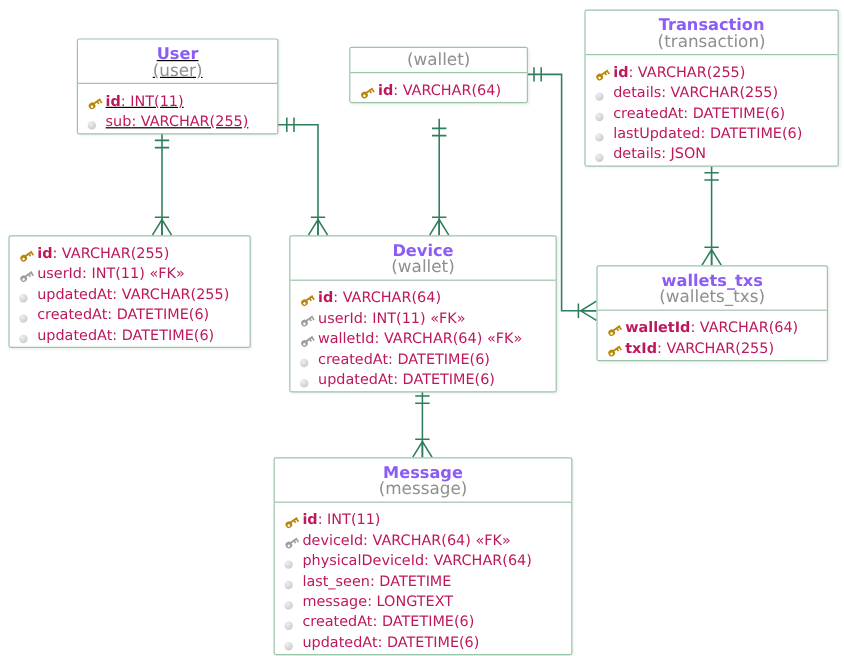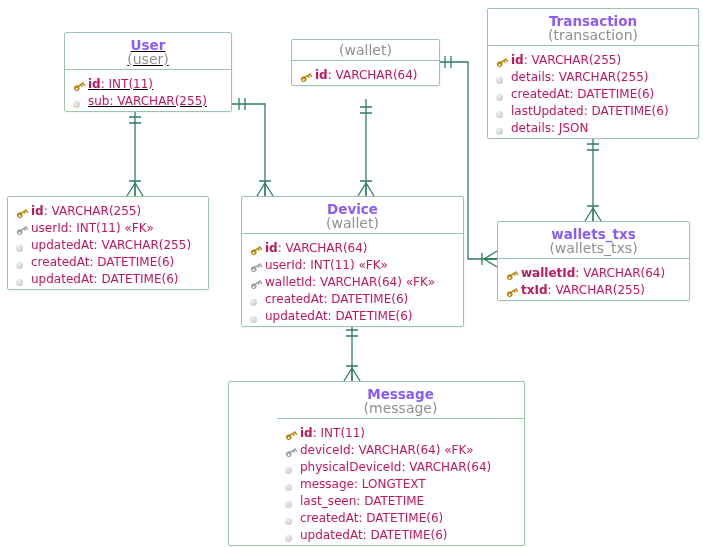--- a/index.html
+++ b/index.html
@@ -288,21 +288,21 @@
               <rect x="6.8" y="9.4" width="8.8" height="2" fill="#b8860b"></rect>
               <rect x="10.6" y="11" width="1.7" height="2.6" fill="#b8860b"></rect>
               <rect x="13.6" y="11" width="1.7" height="3.4" fill="#b8860b"></rect>
             </svg>
           </span>
           <span><span class="colname pk">txId</span>: VARCHAR(255)</span>
         </div>
       </div>
   </div>
 
-  <div class="entity" style="left:228px; top:381px; width:247px;padding-left:48px;">
+  <div class="entity" style="left:228px; top:381px; width:247px;">
     <div class="e-header">
       <div class="e-title">Message</div>
       <div class="e-sub">(message)</div>
     </div>
     <div class="e-rows">
         <div class="row">
           <span class="icn">
             <svg class="keysvg" width="13" height="13" viewBox="0 0 16 16" style="transform:rotate(-35deg)">
               <circle cx="4.6" cy="11.2" r="3.4" fill="#b8860b"></circle>
               <circle cx="4.1" cy="11.8" r="1.3" fill="#ffffff"></circle>
@@ -328,32 +328,32 @@
         <div class="row">
           <span class="icn">
             <span class="dot"></span>
           </span>
           <span><span class="colname">physicalDeviceId</span>: VARCHAR(64)</span>
         </div>
         <div class="row">
           <span class="icn">
             <span class="dot"></span>
           </span>
+          <span><span class="colname">last_seen</span>: DATETIME</span>
+        </div>
+        <div class="row">
+          <span class="icn">
+            <span class="dot"></span>
+          </span>
           <span><span class="colname">message</span>: LONGTEXT</span>
         </div>
         <div class="row">
           <span class="icn">
             <span class="dot"></span>
           </span>
-          <span><span class="colname">last_seen</span>: DATETIME</span>
-        </div>
-        <div class="row">
-          <span class="icn">
-            <span class="dot"></span>
-          </span>
           <span><span class="colname">createdAt</span>: DATETIME(6)</span>
         </div>
         <div class="row">
           <span class="icn">
             <span class="dot"></span>
           </span>
           <span><span class="colname">updatedAt</span>: DATETIME(6)</span>
         </div>
       </div>
   </div>

